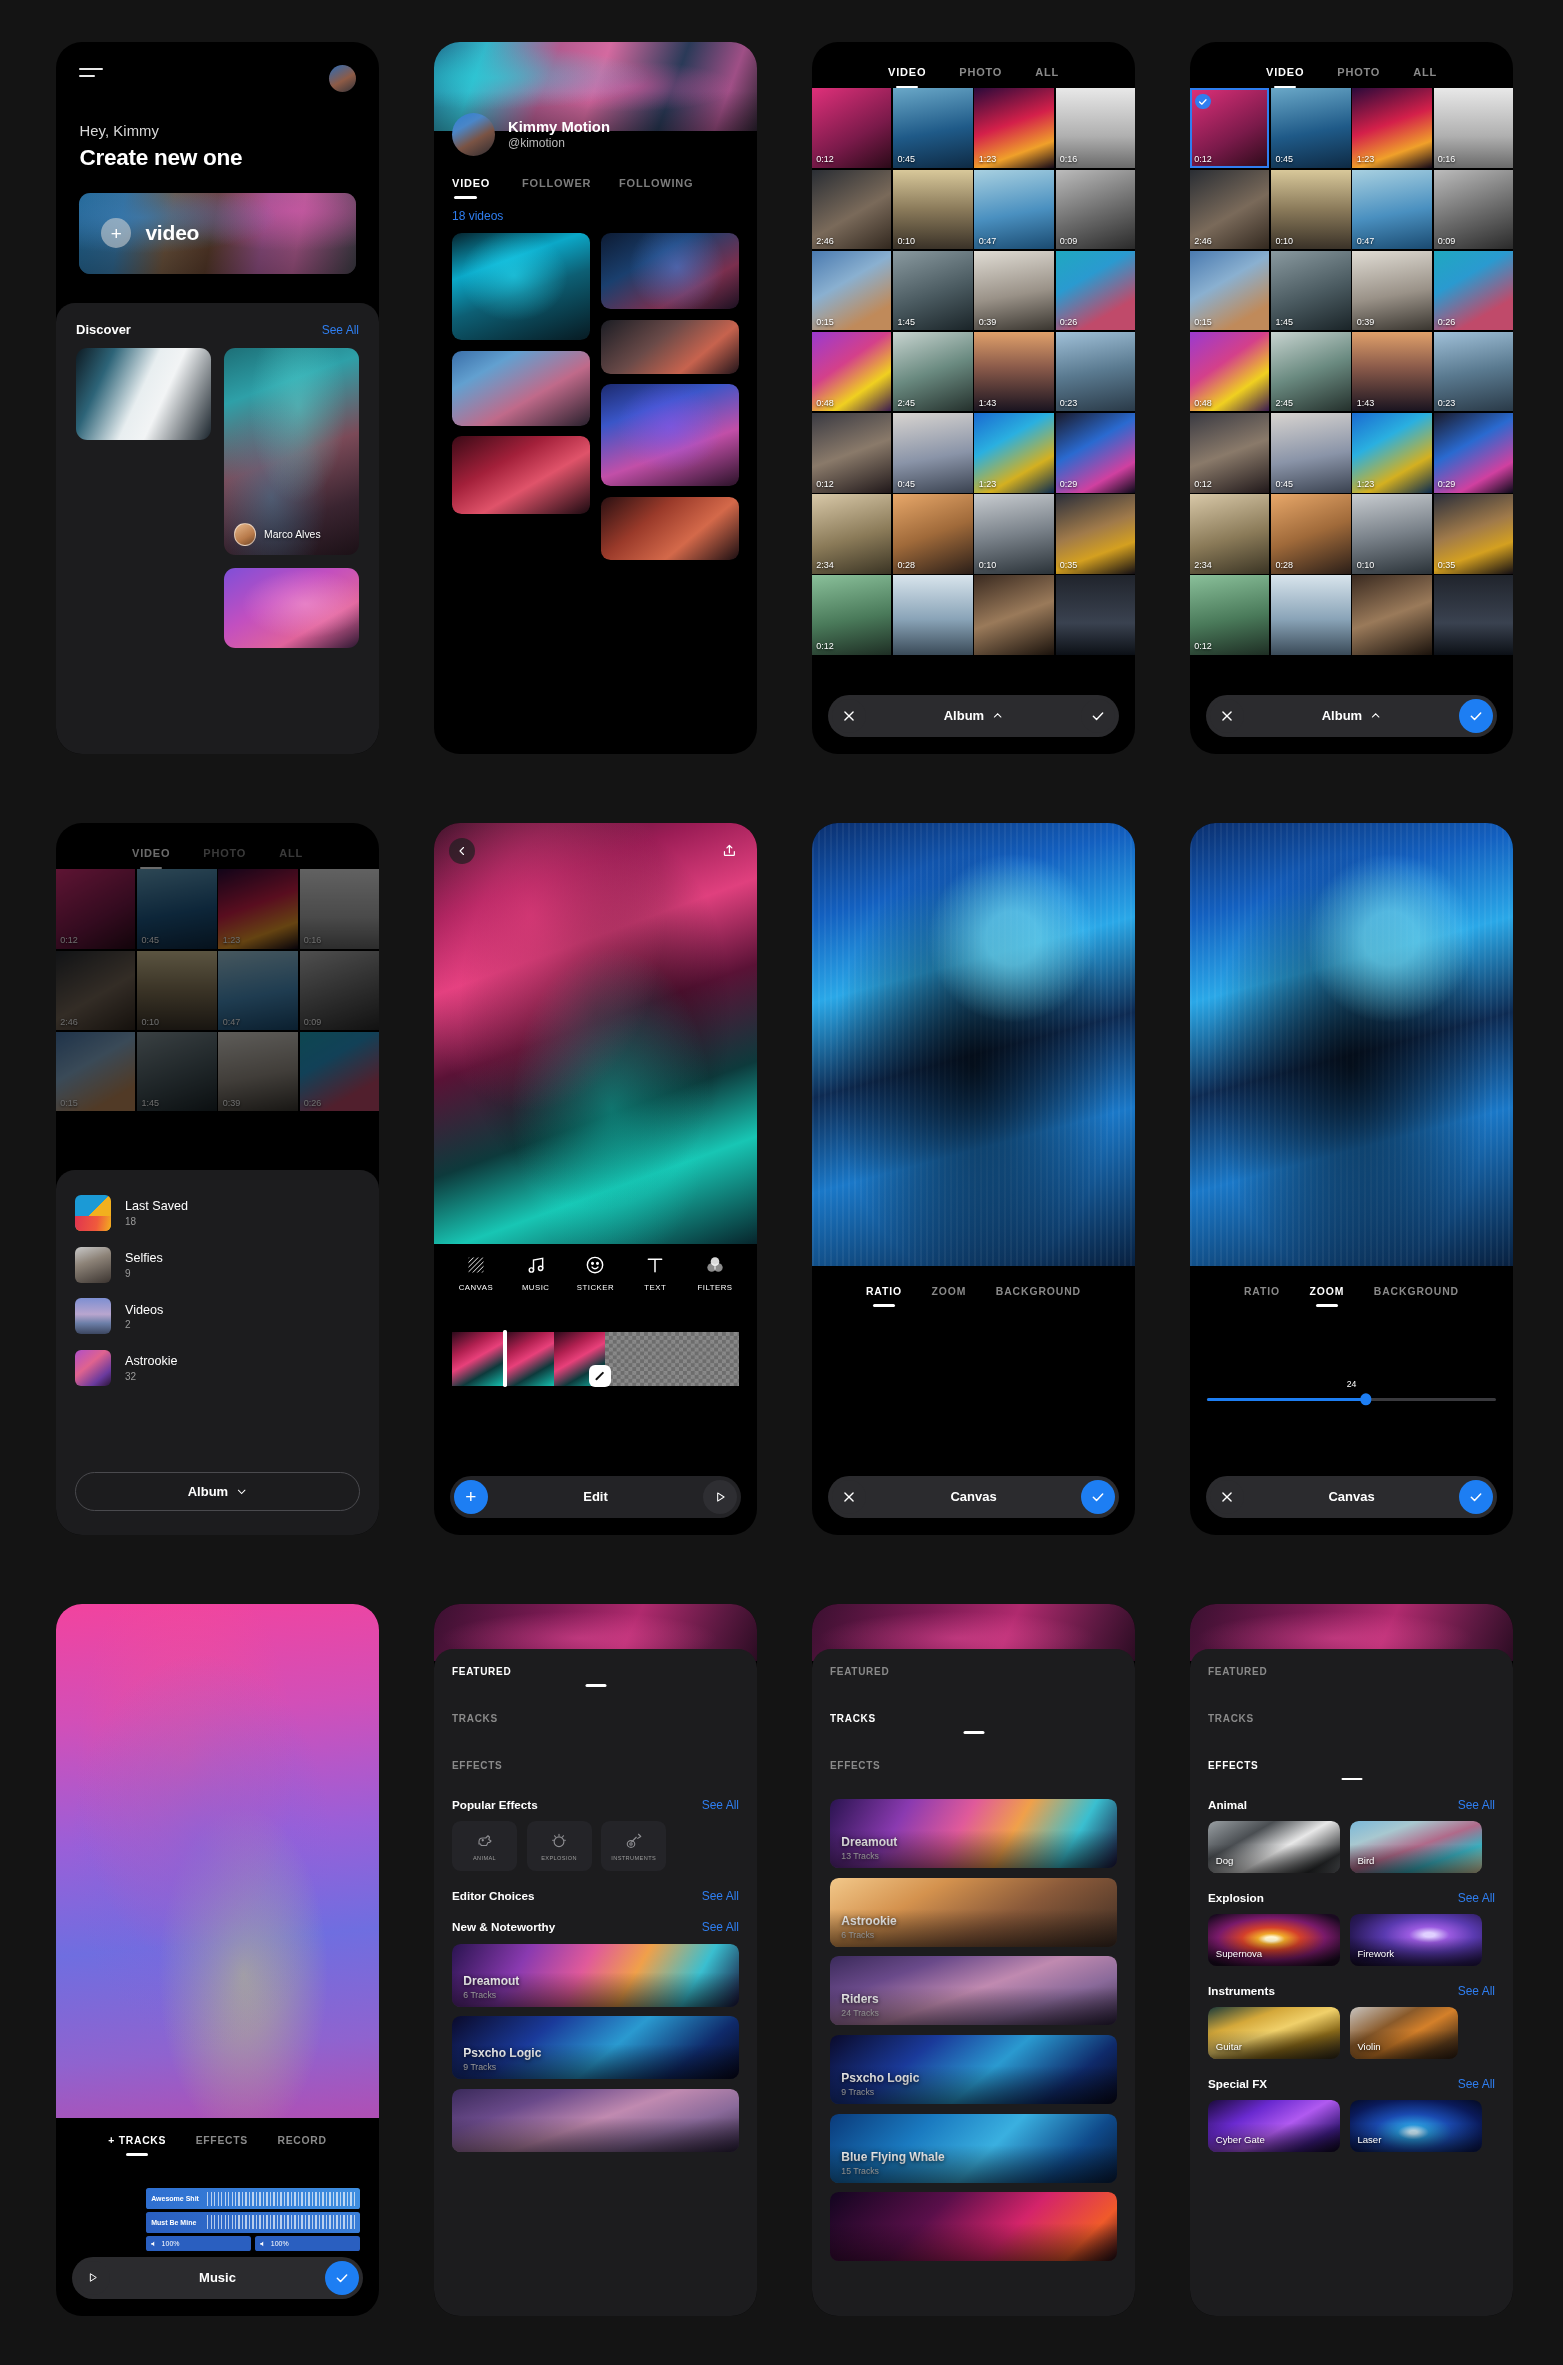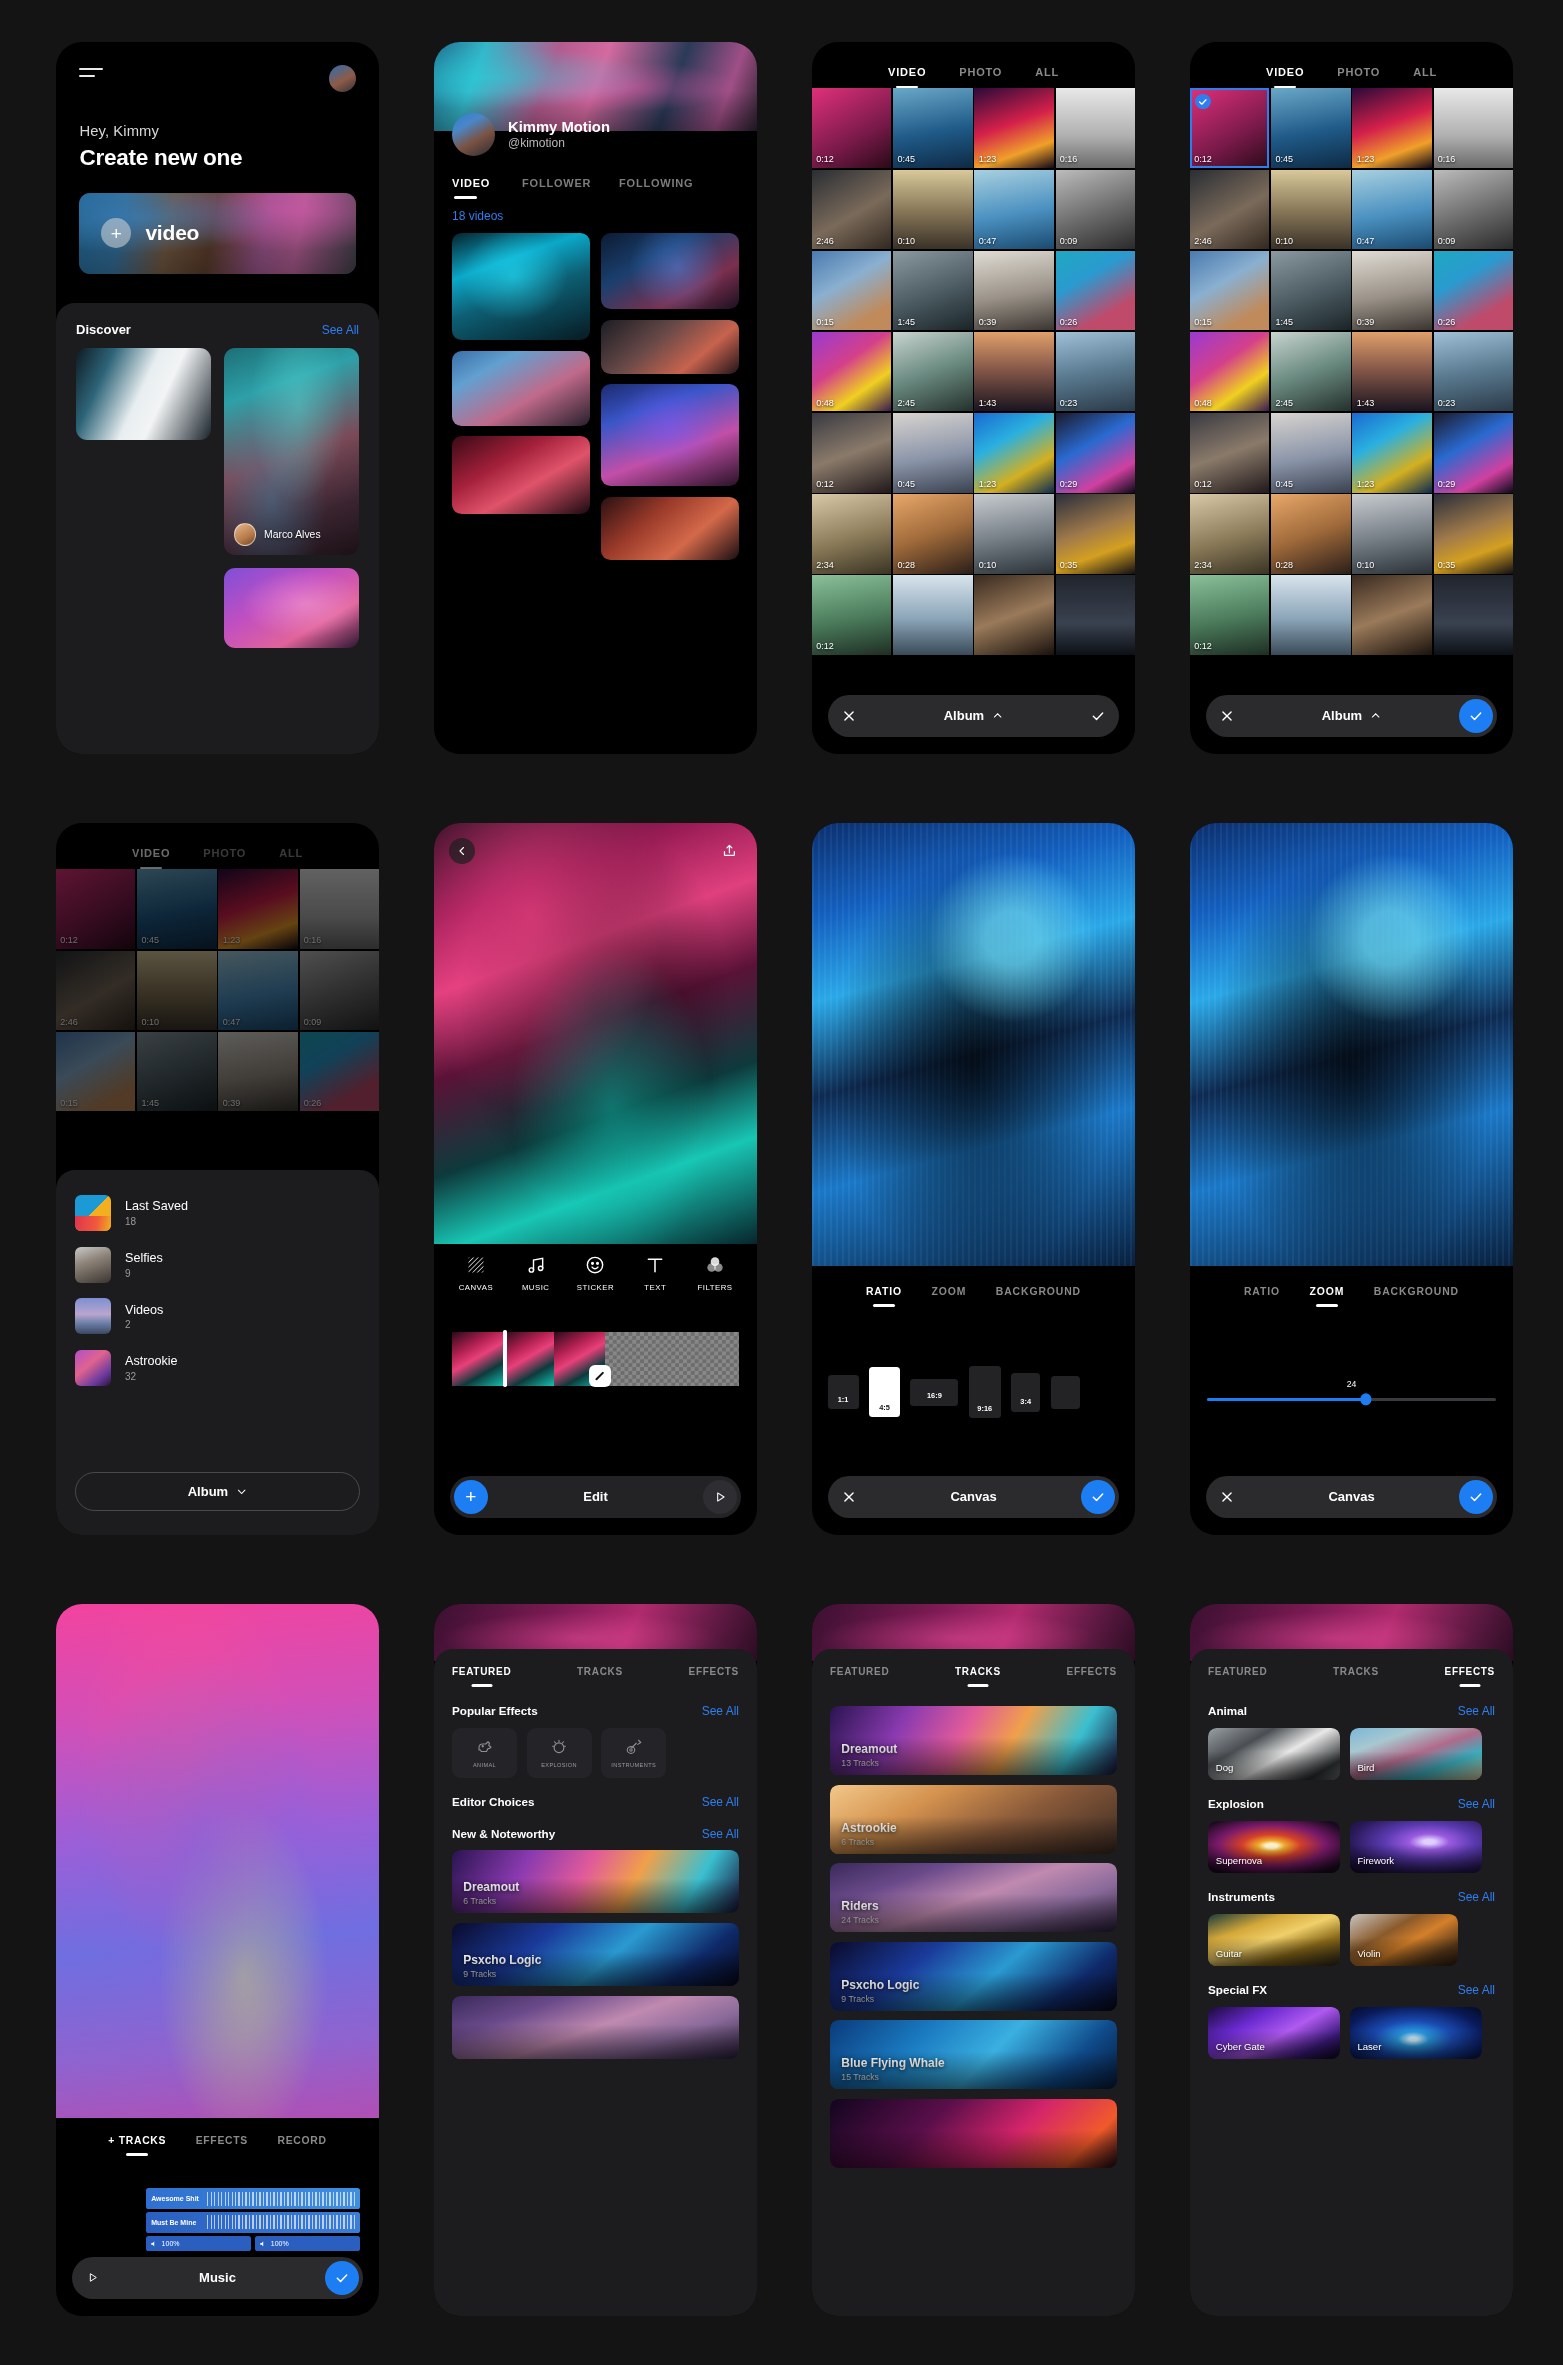--- a/index.html
+++ b/index.html
@@ -227,21 +227,21 @@
            font-size:7px; color:#fff; }
   .mu-bar { position:absolute; left:15.6px; right:15.6px; bottom:17.4px; height:42px; border-radius:22.6px; background:#2b2b2e;
             display:flex; align-items:center; justify-content:space-between; padding:0 4.3px;}
 
   
   .st-hero { position:absolute; top:0; left:0; right:0; height:57px;
      background:linear-gradient(115deg,#3a1030 0%,#7a1a52 35%,#b02a6e 60%,#5a1840 85%,#2a0c22 100%);}
   .st-hero::after{content:"";position:absolute;inset:0;background:radial-gradient(ellipse at 45% 60%, rgba(255,90,170,.4), transparent 55%);}
   .st-sheet { position:absolute; left:0; right:0; top:45px; bottom:0; background:#1c1c1e; border-radius:19px 19px 0 0;
               padding:17.4px 18px 0 18px; overflow:hidden;}
-  .st-tabs { display:flex; justify-content:space-between; gap:42px; }
+  .st-tabs { display:flex; justify-content:space-between; gap:26px;flex-direction:column; }
   .st-tab { font-size:10px; letter-spacing:0.7px; font-weight:700; color:#8a8a8a; position:relative; padding-bottom:9.6px;}
   .st-tab.active{ color:#fff; }
   .st-tab.active::after{content:"";position:absolute;left:50%;transform:translateX(-50%);bottom:0;width:21px;height:2.6px;background:#fff;border-radius:1.7px;}
   .st-sec { margin-top:17.4px; }
   .st-sec-h { display:flex; justify-content:space-between; align-items:baseline; }
   .st-sec-t { font-size:11.7px; font-weight:700; color:#fff;}
   .st-row { margin-top:9.6px; display:flex; gap:9.6px; }
   .st-card { border-radius:8.7px; overflow:hidden; position:relative; flex:none; }
   .st-cap { position:absolute; left:7.8px; bottom:7px; font-size:9.6px; color:#fff; text-shadow:0 0.9px 3.5px rgba(0,0,0,.85); z-index:3;margin-top:36px;}
   .st-cap.b { font-weight:700; font-size:11px; }
@@ -742,28 +742,20 @@
       </div>
     </div>
 
     <div class="phone">
       <div class="cv-preview"></div>
       <div class="cv-tabs">
         <div class="cv-tab active">RATIO</div>
         <div class="cv-tab">ZOOM</div>
         <div class="cv-tab">BACKGROUND</div>
       </div>
-      <div class="ratios">
-        <div class="ratio" style="width:31px;height:34px">1:1</div>
-        <div class="ratio sel" style="width:31px;height:50px">4:5</div>
-        <div class="ratio" style="width:48px;height:27px">16:9</div>
-        <div class="ratio" style="width:32px;height:52px">9:16</div>
-        <div class="ratio" style="width:29px;height:39px">3:4</div>
-        <div class="ratio" style="width:29px;height:33px"></div>
-      </div>
       <div class="bottombar">
         <div class="bb-round dark">
           <svg viewBox="0 0 24 24" fill="none" stroke="#fff" stroke-width="2.4" stroke-linecap="round">
                 <path d="M5 5l14 14M19 5L5 19"></path>
               </svg>
         </div>
         <div class="bb-label">Canvas</div>
         <div class="bb-round blue">
           <svg viewBox="0 0 24 24" fill="none" stroke="#fff" stroke-width="2.6" stroke-linecap="round" stroke-linejoin="round">
                 <path d="M4 12.5l5.5 5.5L20 7"></path>

